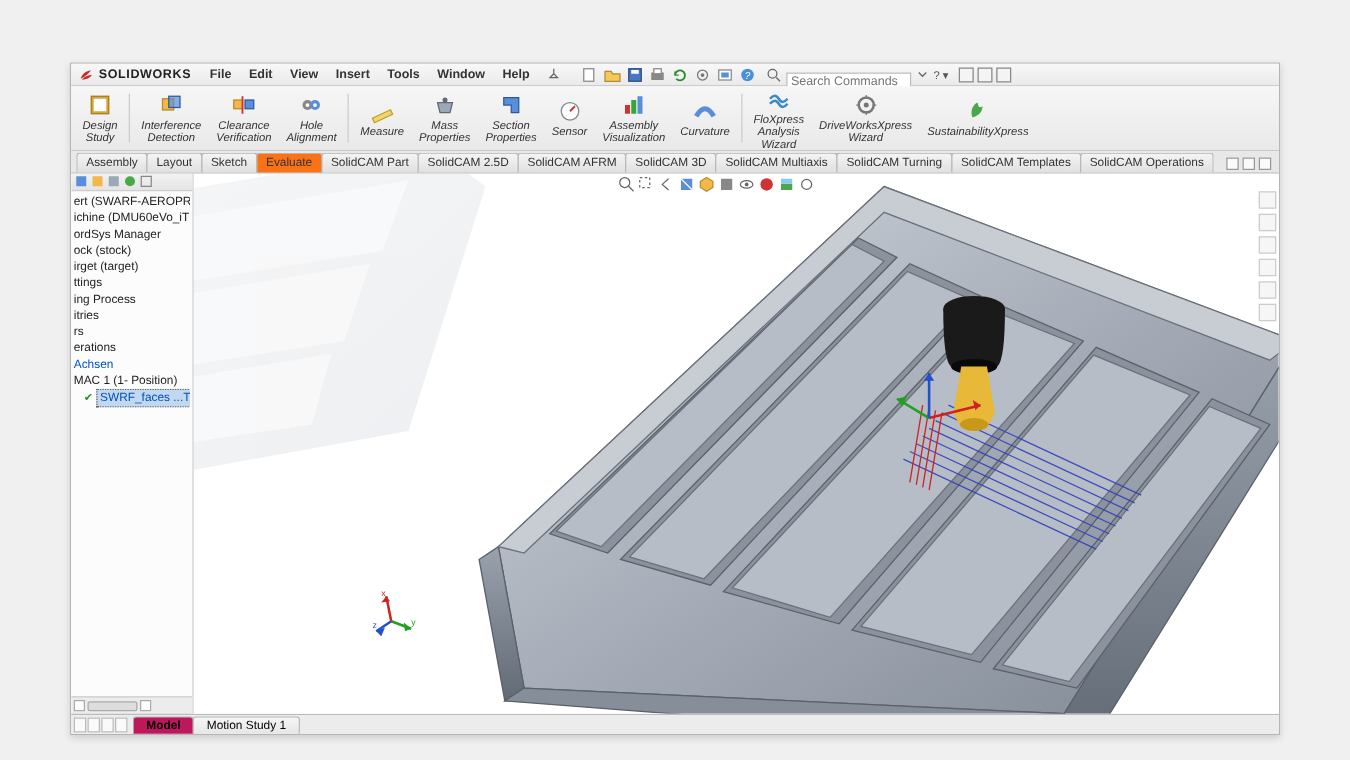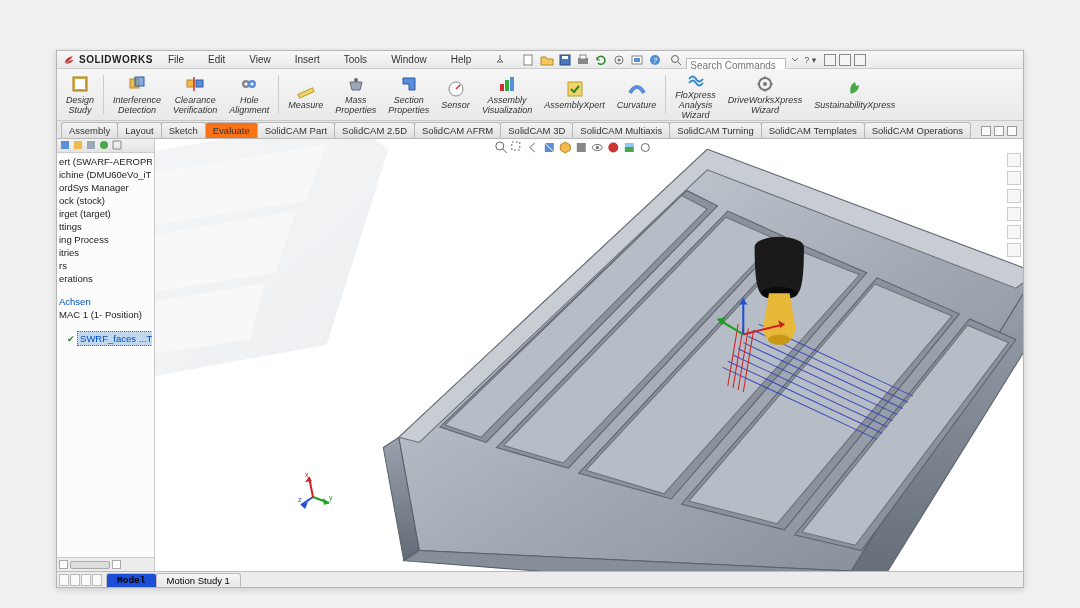--- a/index.html
+++ b/index.html
@@ -4,21 +4,21 @@
 <style>
 * { margin:0; padding:0; box-sizing:border-box; font-family:"Segoe UI",Tahoma,sans-serif; }
 body { background:#f0f0f0; width:1080px; height:608px; overflow:hidden; position:relative; }
 .app { position:absolute; left:56px; top:50px; right:56px; bottom:20px; background:#fff; border:1px solid #b5b5b5; display:flex; flex-direction:column; box-shadow:0 2px 6px rgba(0,0,0,.15); }
 
 
 .topbar { height:18px; background:linear-gradient(#f8f8f8,#eaeaea); border-bottom:1px solid #ccc; display:flex; align-items:center; font-size:10px; color:#333; }
 .logo { display:flex; align-items:center; padding:0 6px; gap:4px; }
 .logo-icon { width:12px; height:12px; display:inline-flex; }
 .logo-text { font-weight:600; letter-spacing:.5px; font-size:10px; color:#222; }
-.menu { display:flex; gap:14px; padding:0 4px; }
+.menu { display:flex; gap:4px; padding:0 4px;font-weight:bold; }
 .menu span { padding:2px 5px; cursor:default; }
 .qat { display:flex; gap:4px; padding:0 8px; align-items:center; }
 .qat i { width:14px; height:14px; display:inline-block; }
 .title-center { flex:1; text-align:center; font-size:10px; color:#333; }
 .search-wrap { display:flex; align-items:center; gap:4px; padding-right:4px; }
 .search-wrap .lens { width:12px; height:12px; }
 .search-wrap input { width:100px; height:14px; font-size:10px; border:1px solid #bbb; background:#fff; padding:0 3px;margin-top:11px; }
 .win-ctrls { display:flex; gap:3px; padding:0 4px; }
 .win-ctrls i { width:12px;height:12px;display:inline-block;border:1px solid #888;background:#f4f4f4; }
 
@@ -36,42 +36,42 @@
 .doc-ctrls { margin-left:auto; display:flex; gap:3px; padding:2px 6px; }
 .doc-ctrls i { width:10px;height:10px;border:1px solid #999;background:#fafafa; }
 
 
 .bodyarea { flex:1; display:flex; min-height:0; background:#fff; }
 .sidepane { width:98px; background:#fcfcfc; border-right:1px solid #c8c8c8; display:flex; flex-direction:column; font-size:9.5px; color:#222; overflow:hidden; }
 .sp-toolbar { height:14px; background:linear-gradient(#f2f2f2,#e4e4e4); border-bottom:1px solid #ccc; display:flex; gap:3px; padding:1px 3px; }
 .sp-toolbar i { width:10px;height:10px;display:inline-block; }
 .tree { padding:2px 2px; line-height:13px; overflow:hidden; }
 .tree div { white-space:nowrap; overflow:hidden; text-overflow:clip; }
-.tree .link { color:#0050c0;margin-top:10px; }
+.tree .link { color:#0050c0; }
 .tree .sel { background:#c2d8ee; border:1px dotted #666; display:inline-block; padding:0 2px; }
 .sp-scroll { height:14px; background:#ececec; border-top:1px solid #ccc; display:flex; align-items:center; padding:0 2px; gap:2px; }
 .sp-scroll i { width:9px;height:9px;border:1px solid #aaa; background:#fff; }
 .sp-scroll .thumb { width:40px;height:8px;background:#ddd;border:1px solid #aaa;border-radius:2px; }
 
 .viewport { flex:1; position:relative; background:#fff; overflow:hidden; }
 .vp-toolbar { position:absolute; top:2px; left:50%; transform:translateX(-60%); display:flex; gap:3px; z-index:5; }
 .vp-toolbar i { width:13px;height:13px;display:inline-block; }
 .vp-right { position:absolute; right:2px; top:14px; display:flex; flex-direction:column; gap:4px; z-index:5; }
 .vp-right i { width:14px;height:14px;display:inline-block;border:1px solid #ccc; background:#f6f6f6; }
 
 .part-bg { position:absolute; left:0; top:0; width:100%; height:100%; }
 
 .triad { position:absolute; left:140px; bottom:62px; width:40px; height:40px; }
 
 
 .bottomtabs { height:16px; background:#ececec; border-top:1px solid #bbb; display:flex; align-items:center; font-size:9.5px; padding-left:2px; }
 .bt-nav { display:flex; gap:1px; margin-right:4px; }
 .bt-nav i { width:10px;height:12px;border:1px solid #bbb;background:#fafafa; }
 .bt-tab { padding:1px 10px; border:1px solid #bbb; border-bottom:none; background:linear-gradient(#f6f6f6,#e6e6e6); border-radius:3px 3px 0 0; margin-right:-1px; cursor:default; }
-.bt-tab.active { background:#1d4ed8; font-weight:600;font-family:Liberation Mono, monospace; }
+.bt-tab.active { background:#be185d; font-weight:600; }
 
 svg { display:block; }
 </style>
 </head>
 <body>
 
 <div class="app">
 
   <div class="topbar">
     <div class="logo">
@@ -245,29 +245,20 @@
       </div>
     <div class="rbtn">
         <span class="ic">
           <svg viewBox="0 0 20 20">
             <rect x="3" y="10" width="4" height="7" fill="#c33"></rect>
             <rect x="8" y="6" width="4" height="11" fill="#3a3"></rect>
             <rect x="13" y="3" width="4" height="14" fill="#5a8edb"></rect>
           </svg>
         </span>
         <span class="lab">Assembly<br>Visualization</span>
-      </div>
-    <div class="rbtn">
-        <span class="ic">
-          <svg viewBox="0 0 20 20">
-            <rect x="3" y="3" width="14" height="14" fill="#f2d46a" stroke="#b8a02a"></rect>
-            <path d="M6 10l3 3 5-6" stroke="#2a8a2a" stroke-width="2" fill="none"></path>
-          </svg>
-        </span>
-        <span class="lab">AssemblyXpert</span>
       </div>
     <div class="rbtn">
         <span class="ic">
           <svg viewBox="0 0 20 20">
             <path d="M3 14 Q10 2 17 14" fill="none" stroke="#5a8edb" stroke-width="4"></path>
           </svg>
         </span>
         <span class="lab">Curvature</span>
       </div>
     <div class="rsep"></div>

